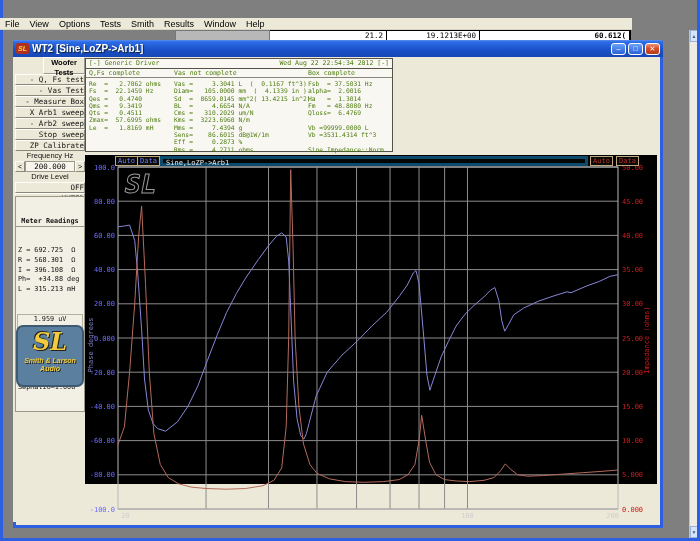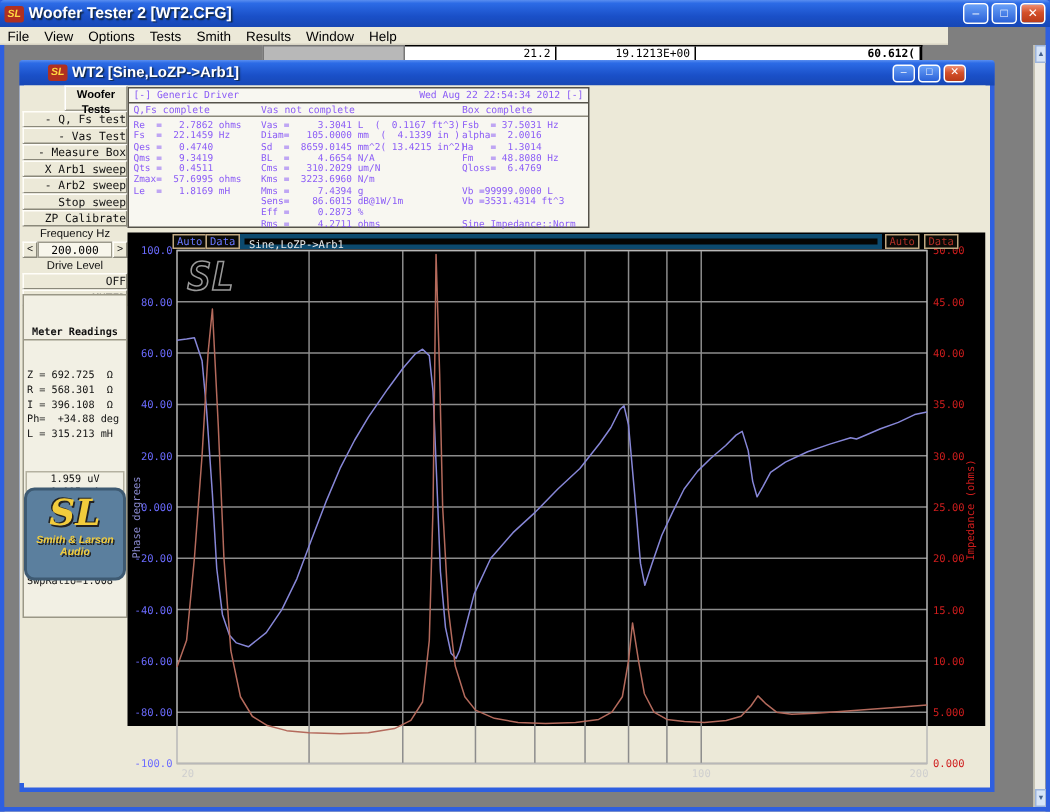--- a/index.html
+++ b/index.html
@@ -36,21 +36,21 @@
   
   .vscroll{position:absolute;left:686px;top:0;width:8px;height:508px;background:#ecebe4;border-left:1px solid #c6c3b4;}
   .scroll-arrow{position:absolute;left:0;width:8px;height:12px;background:#d6e4f8;border:1px solid #9cb4dc;
     color:#44618e;font-size:5px;line-height:10px;text-align:center;}
 
   
   .child{position:absolute;left:10px;top:10px;width:650px;height:488px;border:3px solid #2e5fe0;
     border-radius:3px 3px 0 0;background:#ece9d8;}
   .child-titlebar{position:absolute;left:-3px;top:-3px;width:650px;height:17px;
     background:linear-gradient(to bottom,#5a8ef0 0%,#2c6be6 12%,#1a50c8 60%,#1747b5 100%);
-    display:flex;align-items:center;padding:0 19px;border-radius:2px 2px 0 0;}
+    display:flex;align-items:center;padding:0 3px;border-radius:2px 2px 0 0;}
   .child-titlebar .title-text{font-size:10px;}
   .child-titlebar .winbtn{width:15px;height:12px;line-height:10px;font-size:7px;}
   .child-client{position:absolute;left:-3px;top:14px;width:644px;height:465px;background:#ece9d8;overflow:hidden;}
 
   
   .sidebar{position:absolute;left:2px;top:0;width:70px;height:465px;}
   .sb-header{height:17px;font-size:7.5px;font-weight:bold;text-align:center;line-height:10px;
     border:1px solid #fff;border-bottom-color:#9c9a8c;border-right-color:#9c9a8c;background:#ece9d8;margin-left:28px;}
   .sb-btn{height:11px;width:70px;font-size:7.5px;text-align:right;line-height:9px;background:#ece9d8;
     border:1px solid #fffef9;border-bottom-color:#8a887a;border-right-color:#8a887a;color:#111;
@@ -68,21 +68,21 @@
   .meter-sub{border:1px solid #b4b1a0;margin:0 1px;}
   .meter-sub .meter-line{text-align:center;padding-left:0;}
   .logo{position:absolute;left:1px;top:268px;width:68px;height:62px;background:#5b7f9e;
     border:2px solid #3e5a72;border-radius:7px;text-align:center;color:#f2cc3c;}
   .logo-mono{font-family:"DejaVu Serif",serif;font-style:italic;font-weight:bold;font-size:24px;
     line-height:30px;text-shadow:1px 1px 0 #222,-1px -1px 0 #222;}
   .logo-line{font-size:7px;font-weight:bold;font-style:italic;line-height:8px;text-shadow:1px 1px 0 #222;}
 
   
   .data-panel{position:absolute;left:72px;top:1px;width:308px;height:94px;background:#f8f7f1;
-    border:1px solid #55524a;font-family:"DejaVu Sans Mono",monospace;color:#8b5cf6;}
+    border:1px solid #55524a;font-family:"DejaVu Sans Mono",monospace;color:#4d7c0f;}
   .dp-header{position:absolute;left:0;top:0;width:100%;height:10px;border-bottom:1px solid #55524a;
     font-size:6.5px;line-height:9px;}
   .dp-header .l{position:absolute;left:3px;}
   .dp-header .r{position:absolute;right:3px;}
   .dp-colheads{position:absolute;left:0;top:10px;width:100%;height:9px;border-bottom:1px solid #8a877a;
     font-size:6.5px;line-height:8px;}
   .dp-col{position:absolute;top:21px;font-size:6.3px;line-height:7.3px;white-space:pre;}
   .dp-ch{position:absolute;}
 
   
@@ -94,45 +94,36 @@
   .ct-btn.blue{color:#6a78ff;}
   .ct-btn.red{color:#b03028;}
   .ct-title{position:absolute;left:75px;top:1px;width:428px;height:10px;line-height:8px;
     border:3px solid #0c4a6e;color:#e8e8e8;padding:0 3px;background:#050503;}
   svg text{font-family:"DejaVu Sans Mono",monospace;}
 </style>
 </head>
 <body>
 
 <div class="main-window">
-  <div class="titlebar">
-    <div class="app-icon">SL</div>
-    <div class="title-text">Woofer Tester 2 [WT2.CFG]</div>
-    <div class="winbtns">
-      <div class="winbtn">–</div>
-      <div class="winbtn">□</div>
-      <div class="winbtn close">✕</div>
-    </div>
-  </div>
   <div class="menubar" id="menubar">
       <span class="menu-item">File</span>
       <span class="menu-item">View</span>
       <span class="menu-item">Options</span>
       <span class="menu-item">Tests</span>
       <span class="menu-item">Smith</span>
       <span class="menu-item">Results</span>
       <span class="menu-item">Window</span>
       <span class="menu-item">Help</span>
     </div>
 
   <div class="mdi">
     <div class="bg-row">
       <div class="bg-cell-gray"></div>
       <div class="bg-cells-white" id="bgcells">
-          <div class="bg-cell" style="width: 101px;">21.2</div>
+          <div class="bg-cell" style="width: 117px;">21.2</div>
           <div class="bg-cell" style="width: 93px;">19.1213E+00</div>
           <div class="bg-cell" style="width: 150px; font-weight: bold;">60.612(</div>
         </div>
     </div>
 
     <div class="child">
       <div class="child-titlebar">
         <div class="app-icon">SL</div>
         <div class="title-text">WT2 [Sine,LoZP-&gt;Arb1]</div>
         <div class="winbtns">

